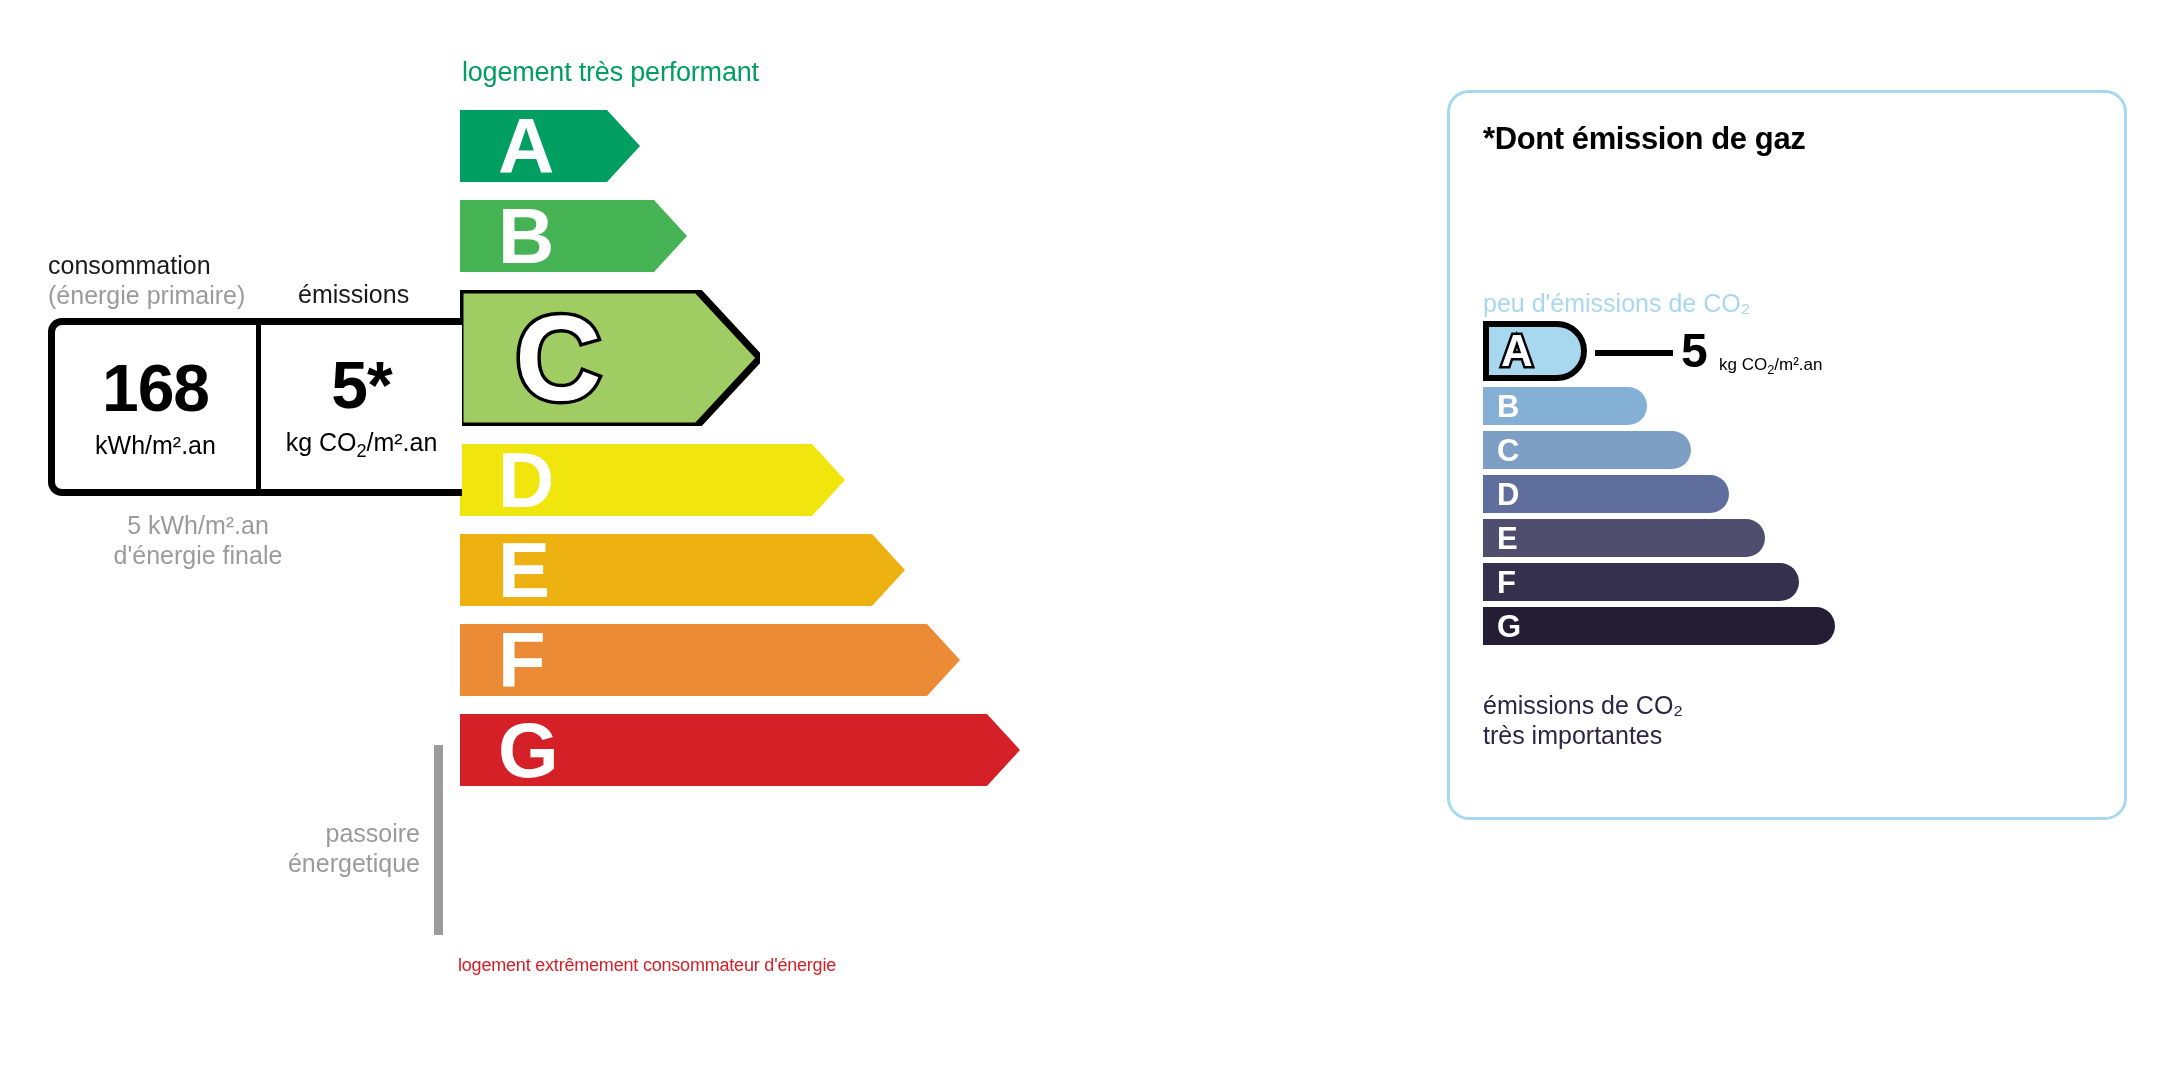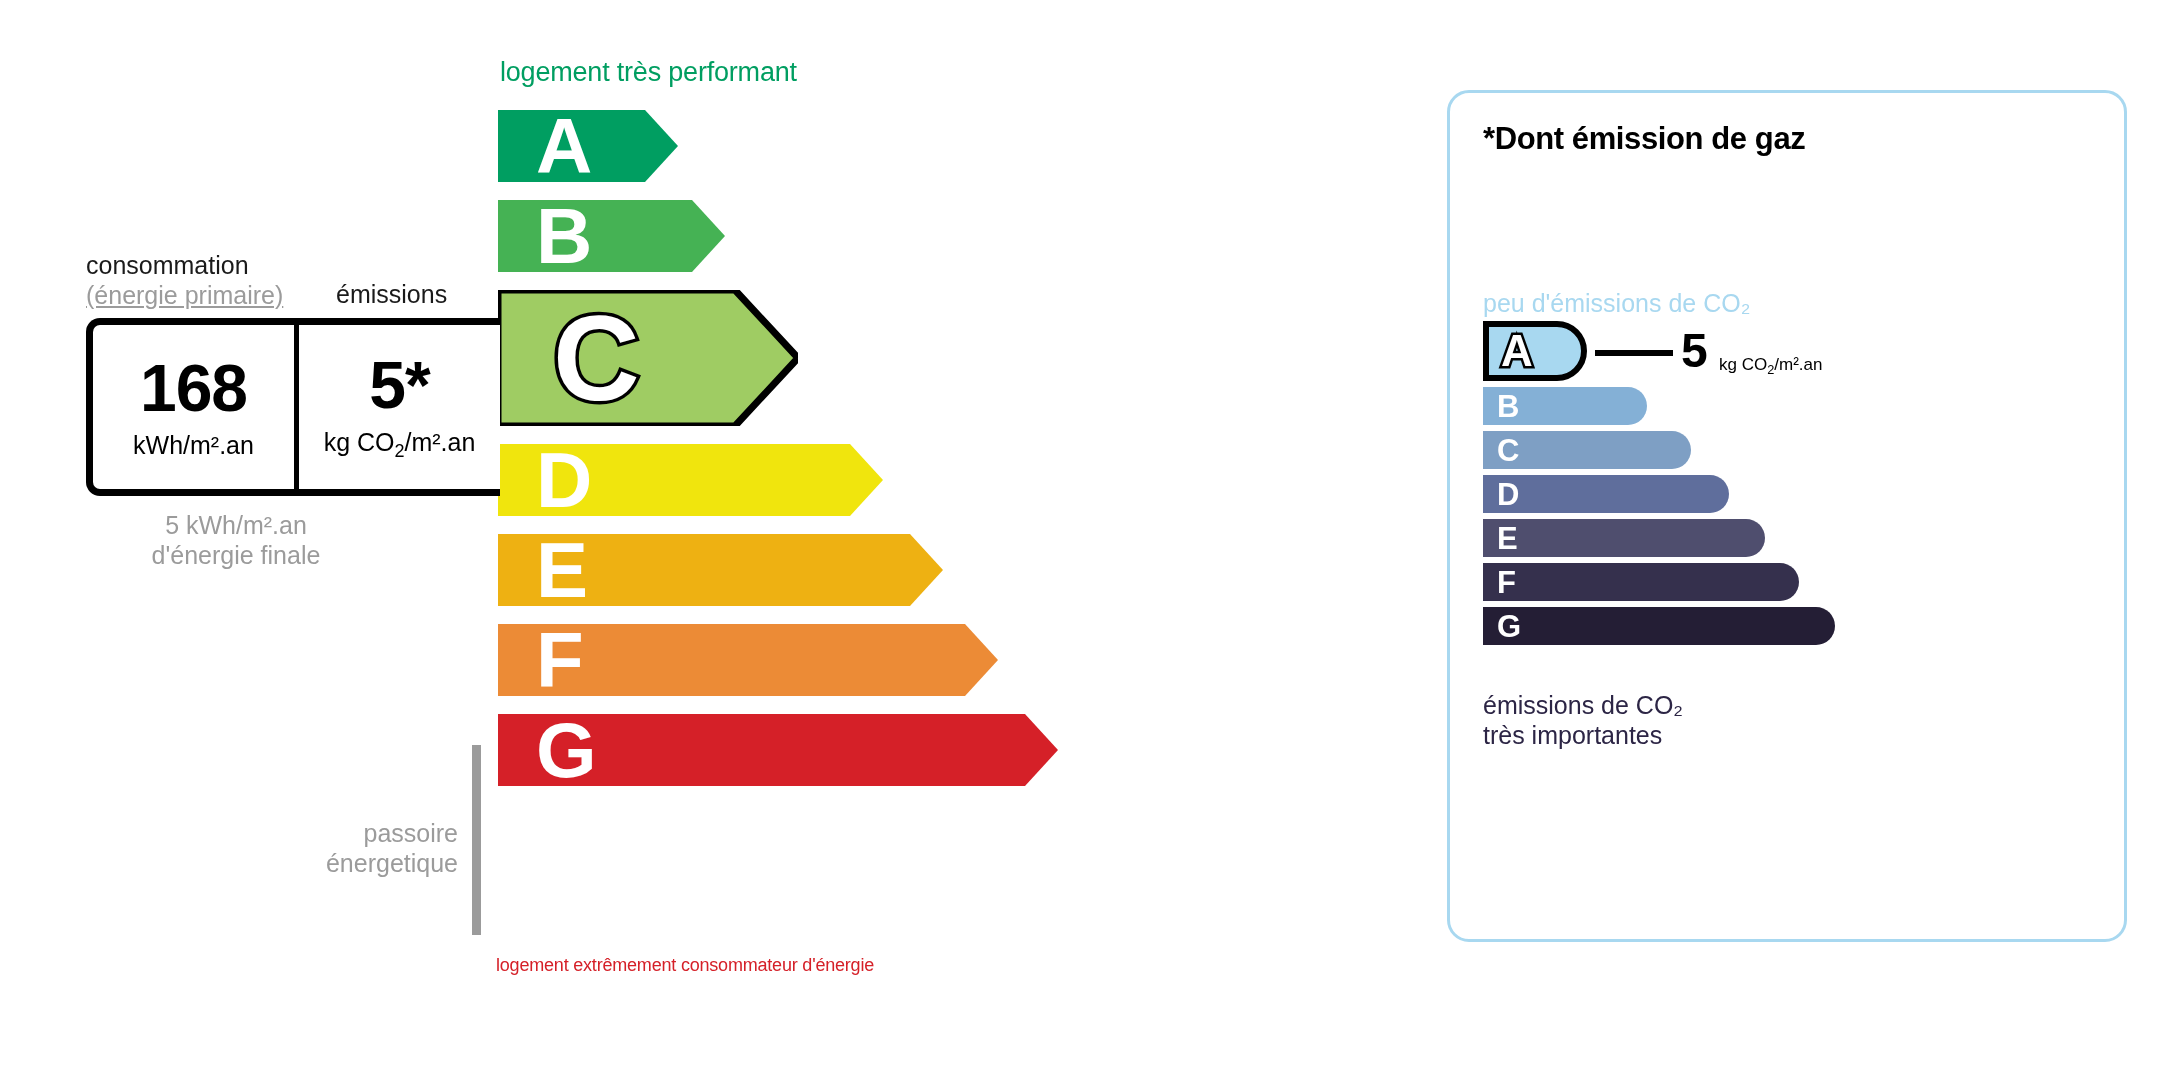--- a/index.html
+++ b/index.html
@@ -15,21 +15,20 @@
     overflow: hidden;
   }
 
   
   #dpe-panel {
     position: absolute;
     left: 0;
     top: 0;
     width: 1400px;
     height: 1079px;
-    margin-left: 38px;
   }
 
   .top-caption {
     position: absolute;
     left: 462px;
     top: 57px;
     font-size: 27px;
     color: #009e61;
     white-space: nowrap;
     letter-spacing: -0.2px;
@@ -48,21 +47,21 @@
   .hdr-conso {
     position: absolute;
     left: 48px;
     top: 250px;
     width: 210px;
     text-align: left;
     font-size: 25px;
     color: #1a1a1a;
     line-height: 30px;
   }
-  .hdr-conso .sub { color: #9b9b9b; display: block; text-decoration: underline; }
+  .hdr-conso .sub { color: #9b9b9b; display: block; }
   .hdr-emis {
     position: absolute;
     left: 298px;
     top: 280px;
     font-size: 25px;
     color: #1a1a1a;
   }
 
   
   .rows { position: absolute; left: 0; top: 0; }
@@ -158,21 +157,21 @@
     line-height: 30px;
     color: #9b9b9b;
   }
 
   
   #co2-panel {
     position: absolute;
     left: 1447px;
     top: 90px;
     width: 680px;
-    height: 852px;
+    height: 730px;
     border: 3px solid #a8d8f0;
     border-radius: 22px;
     box-sizing: border-box;
     background: #ffffff;
   }
   #co2-title {
     position: absolute;
     left: 33px;
     top: 28px;
     font-size: 31px;

